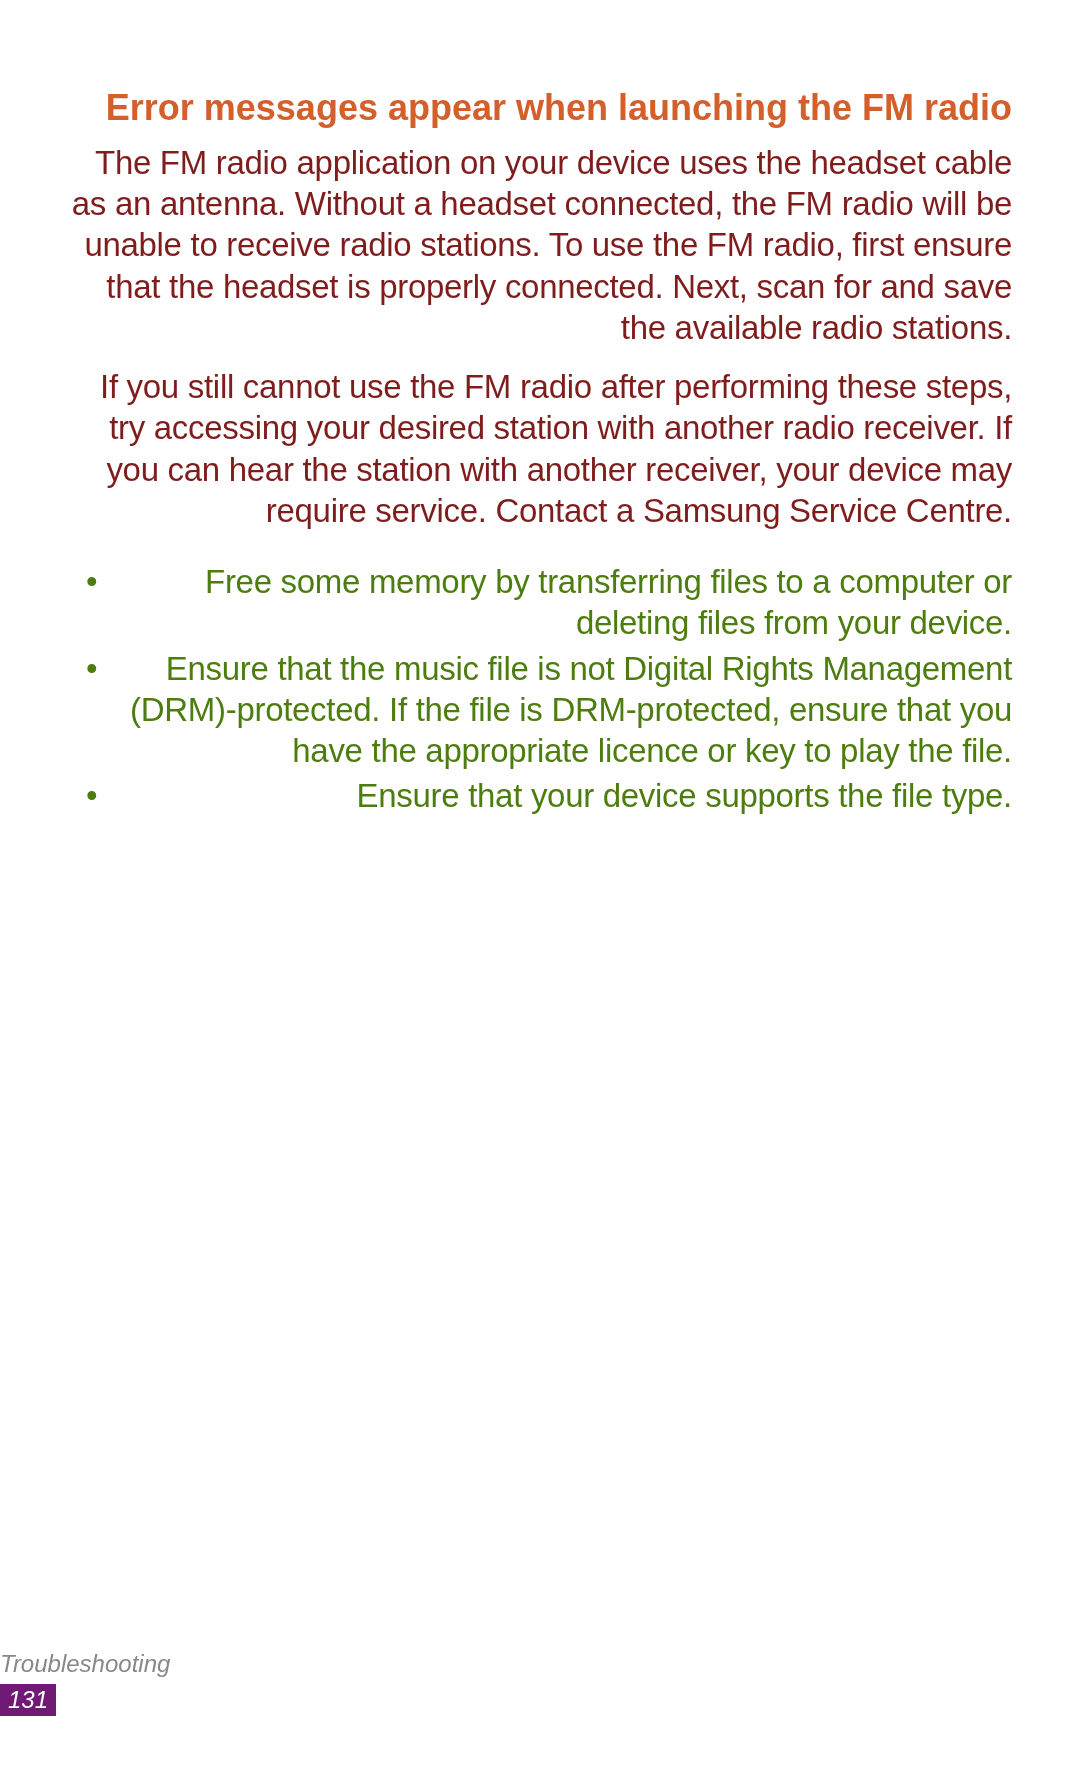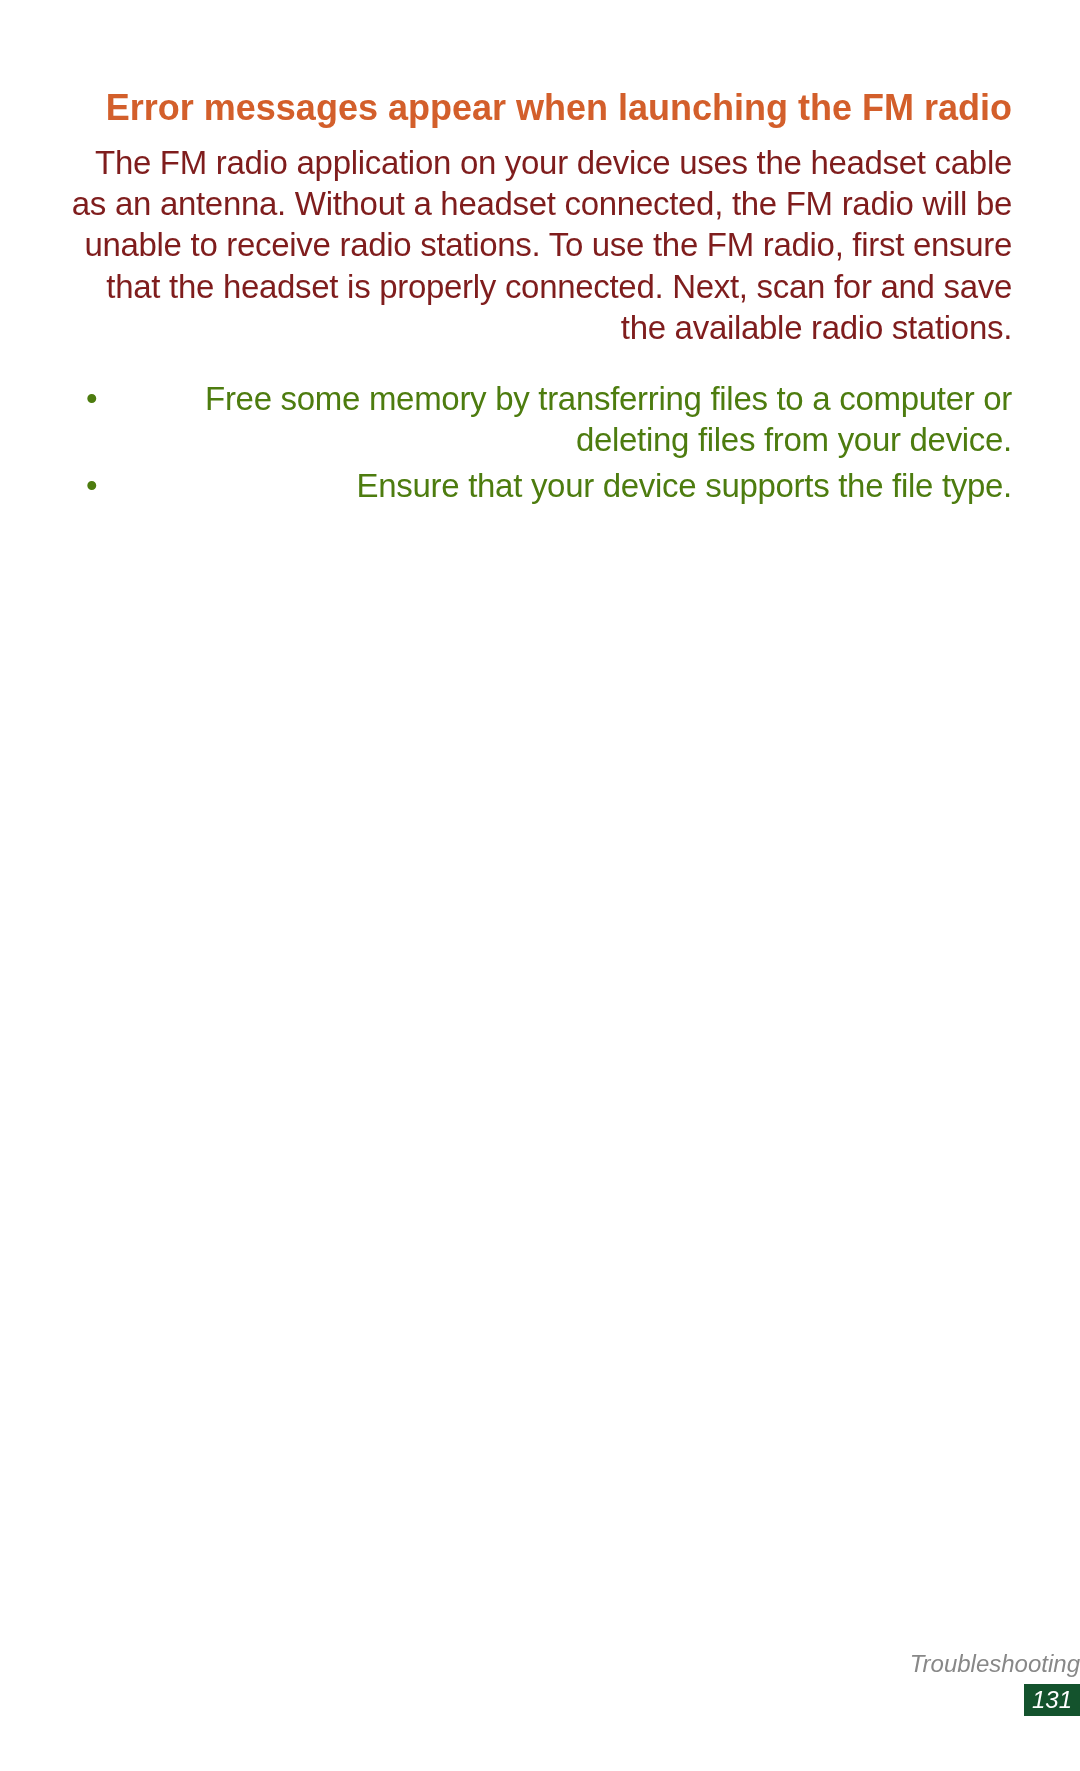--- a/index.html
+++ b/index.html
@@ -53,51 +53,52 @@
       position: absolute;
       left: -4px;
       top: 0;
       font-size: 33px;
     }
     .footer {
       position: absolute;
       bottom: 55px;
       left: 0;
       width: 100%;
-      text-align: right;
+      text-align: left;
     }
     .footer-label {
       color: #888888;
       font-style: italic;
       font-size: 24px;
       display: block;
       margin-bottom: 6px;
     }
     .page-number {
       display: inline-block;
-      background: #14532d;
+      background: #701a75;
       color: #ffffff;
       font-style: italic;
       font-size: 24px;
       padding: 2px 8px;
-      margin-left: 24px;
     }
   </style>
 </head>
 <body>
 
 <div class="content">
   <div class="section">
     <h2 class="heading">Error messages appear when launching the FM radio</h2>
     <p class="paragraph">The FM radio application on your device uses the headset cable as an antenna. Without a headset connected, the FM radio will be unable to receive radio stations. To use the FM radio, first ensure that the headset is properly connected. Next, scan for and save the available radio stations.</p>
+    <p class="paragraph">If you still cannot use the FM radio after performing these steps, try accessing your desired station with another radio receiver. If you can hear the station with another receiver, your device may require service. Contact a Samsung Service Centre.</p>
   </div>
 
   <div class="section">
     <ul class="bullet-list">
       <li class="bullet-item">Free some memory by transferring files to a computer or deleting files from your device.</li>
+      <li class="bullet-item">Ensure that the music file is not Digital Rights Management (DRM)-protected. If the file is DRM-protected, ensure that you have the appropriate licence or key to play the file.</li>
       <li class="bullet-item">Ensure that your device supports the file type.</li>
     </ul>
   </div>
 </div>
 
 <div class="footer">
   <span class="footer-label">Troubleshooting</span>
   <span class="page-number">131</span>
 </div>
 

